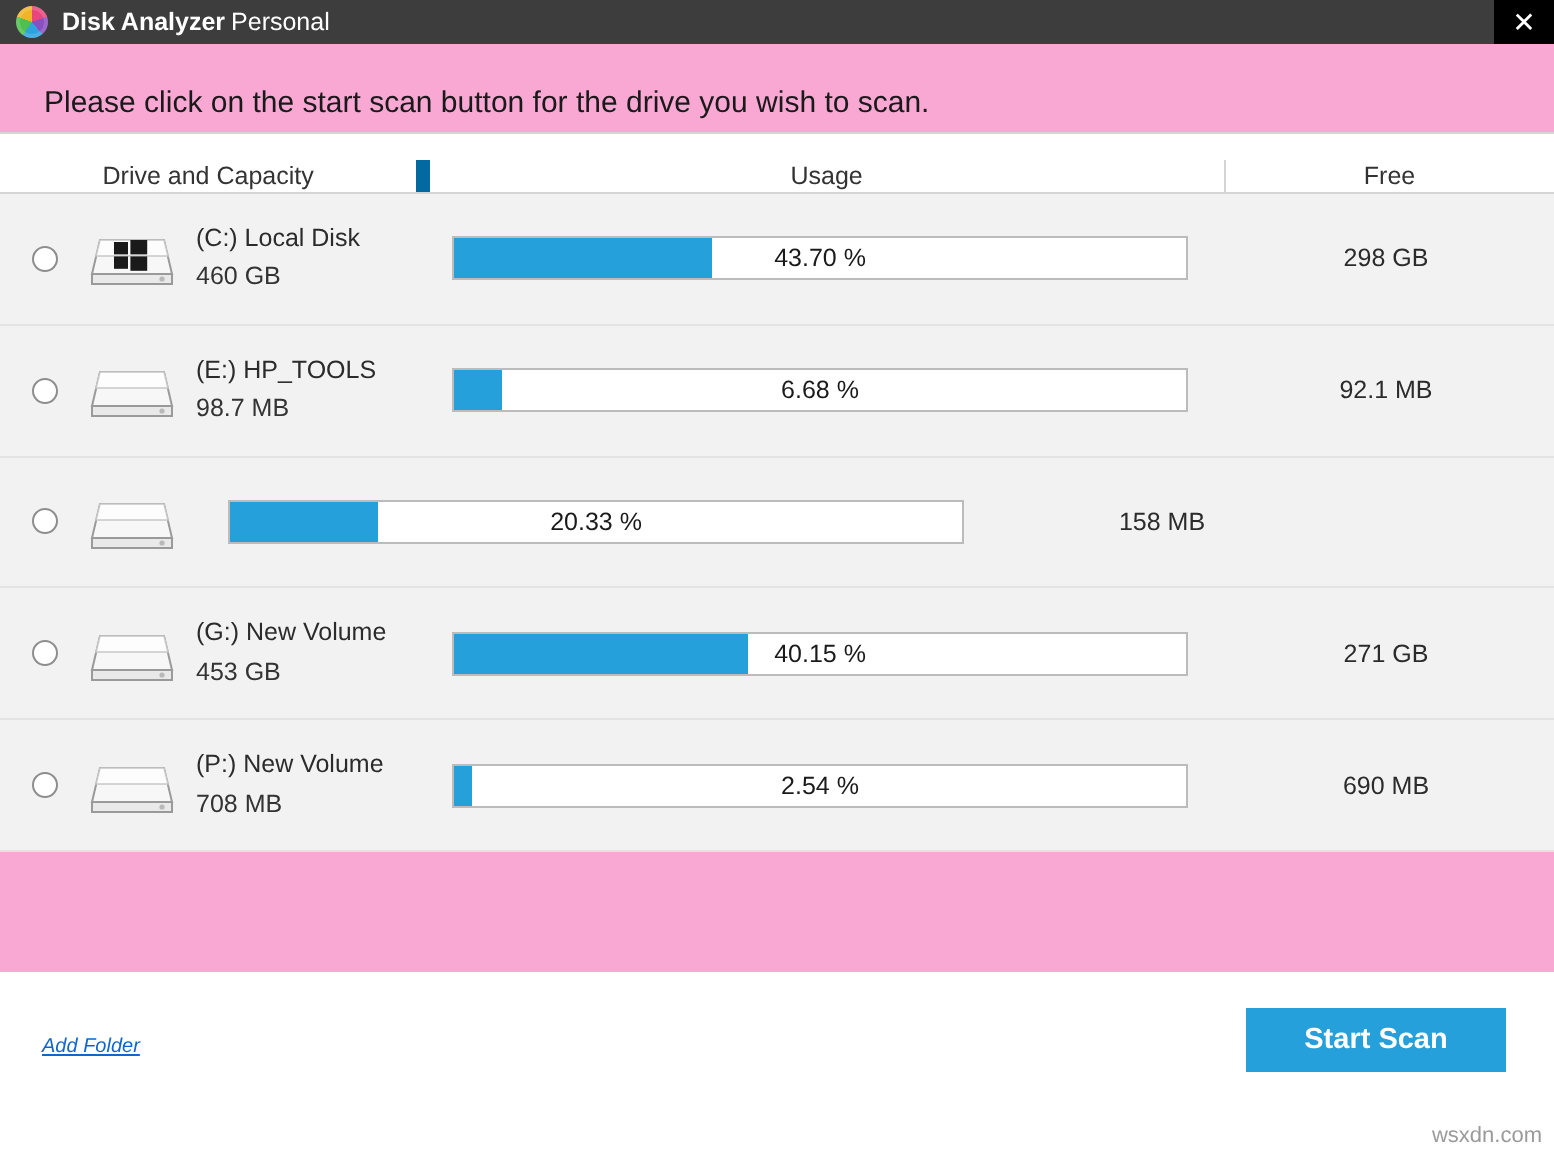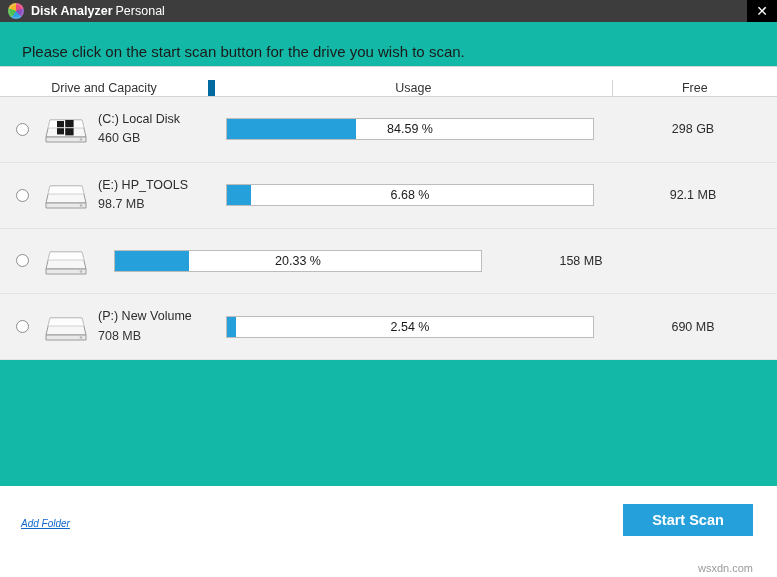--- a/index.html
+++ b/index.html
@@ -10,21 +10,21 @@
     width: 777px;
     height: 577px;
     font-family: "Liberation Sans", sans-serif;
     background: #ffffff;
     overflow: hidden;
   }
   .app {
     position: relative;
     width: 777px;
     height: 577px;
-    background: #14b8a6;
+    background: #f9a8d4;
   }
   
   .titlebar {
     height: 22px;
     background: #3d3d3d;
     display: flex;
     align-items: center;
     position: relative;
   }
   .title-logo {
@@ -217,21 +217,21 @@
     background: #26a0da;
     color: #ffffff;
     border: none;
     font-size: 14.5px;
     font-weight: bold;
     font-family: "Liberation Sans", sans-serif;
     cursor: pointer;
   }
   .watermark {
     position: absolute;
-    right: 24px;
+    right: 6px;
     bottom: 4px;
     font-size: 11px;
     color: #9a9a9a;
   }
 </style>
 </head>
 <body>
 
 <div class="app">
 
@@ -268,21 +268,21 @@
               <rect x="8.2" y="8.2" width="8.4" height="7.2" fill="#1a1a1a"></rect>
             </g>
           </svg></div>
         <div class="drive-label">
           <span class="name">(C:)  Local Disk</span>
           <span class="cap">460 GB</span>
         </div>
         <div class="usage-cell">
           <div class="bar">
             <div class="bar-fill" style="width: 35.14%;"></div>
-            <div class="bar-text">84.59 %</div>
+            <div class="bar-text">43.70 %</div>
           </div>
         </div>
         <div class="free-cell">298 GB</div>
       </div>
       <div class="row">
         <div class="radio-wrap">
           <div class="radio"></div>
         </div>
         <div class="drive-icon"><svg width="44" height="36" viewBox="0 0 44 36" xmlns="http://www.w3.org/2000/svg">
             <path d="M6,9 L38,9 L42,26 L2,26 Z" fill="#f7f7f7" stroke="#9a9a9a" stroke-width="1"></path>
@@ -312,20 +312,42 @@
             <path d="M6,9 L38,9 L40,17 L4,17 Z" fill="#fdfdfd" stroke="#c7c7c7" stroke-width="0.8"></path>
             <circle cx="37" cy="28.5" r="1.3" fill="#b9b9b9"></circle>
           </svg></div>
         <div class="usage-cell">
           <div class="bar">
             <div class="bar-fill" style="width: 20.33%;"></div>
             <div class="bar-text">20.33 %</div>
           </div>
         </div>
         <div class="free-cell">158 MB</div>
+      </div>
+      <div class="row">
+        <div class="radio-wrap">
+          <div class="radio"></div>
+        </div>
+        <div class="drive-icon"><svg width="44" height="36" viewBox="0 0 44 36" xmlns="http://www.w3.org/2000/svg">
+            <path d="M6,9 L38,9 L42,26 L2,26 Z" fill="#f7f7f7" stroke="#9a9a9a" stroke-width="1"></path>
+            <path d="M2,26 L42,26 L42,31 L2,31 Z" fill="#e9e9e9" stroke="#9a9a9a" stroke-width="1"></path>
+            <path d="M6,9 L38,9 L40,17 L4,17 Z" fill="#fdfdfd" stroke="#c7c7c7" stroke-width="0.8"></path>
+            <circle cx="37" cy="28.5" r="1.3" fill="#b9b9b9"></circle>
+          </svg></div>
+        <div class="drive-label">
+          <span class="name">(G:)  New Volume</span>
+          <span class="cap">453 GB</span>
+        </div>
+        <div class="usage-cell">
+          <div class="bar">
+            <div class="bar-fill" style="width: 40.15%;"></div>
+            <div class="bar-text">40.15 %</div>
+          </div>
+        </div>
+        <div class="free-cell">271 GB</div>
       </div>
       <div class="row">
         <div class="radio-wrap">
           <div class="radio"></div>
         </div>
         <div class="drive-icon"><svg width="44" height="36" viewBox="0 0 44 36" xmlns="http://www.w3.org/2000/svg">
             <path d="M6,9 L38,9 L42,26 L2,26 Z" fill="#f7f7f7" stroke="#9a9a9a" stroke-width="1"></path>
             <path d="M2,26 L42,26 L42,31 L2,31 Z" fill="#e9e9e9" stroke="#9a9a9a" stroke-width="1"></path>
             <path d="M6,9 L38,9 L40,17 L4,17 Z" fill="#fdfdfd" stroke="#c7c7c7" stroke-width="0.8"></path>
             <circle cx="37" cy="28.5" r="1.3" fill="#b9b9b9"></circle>

